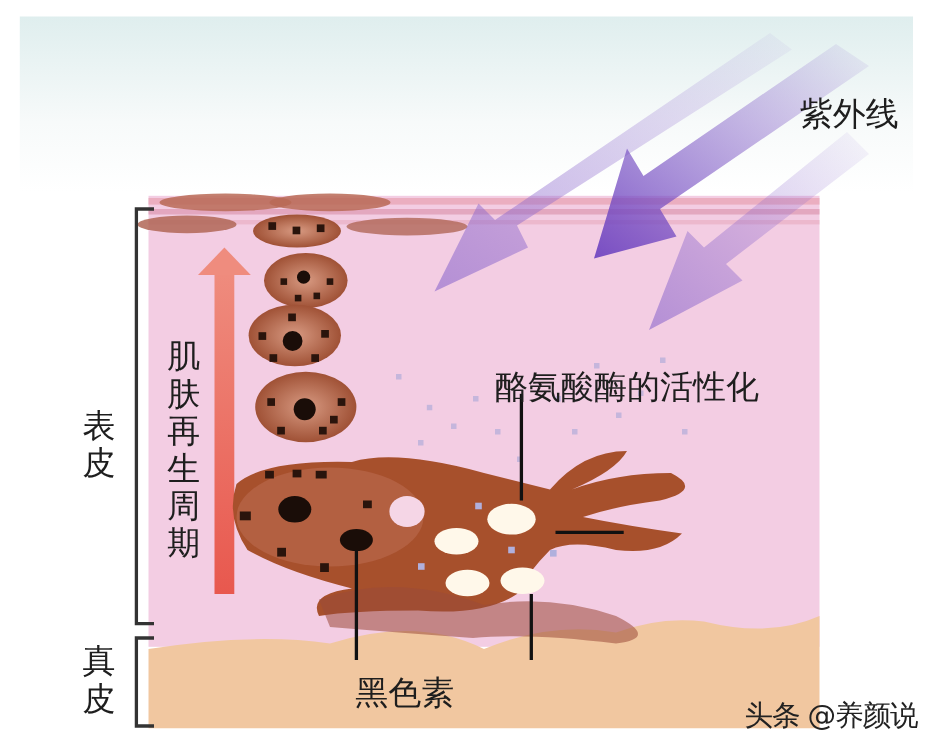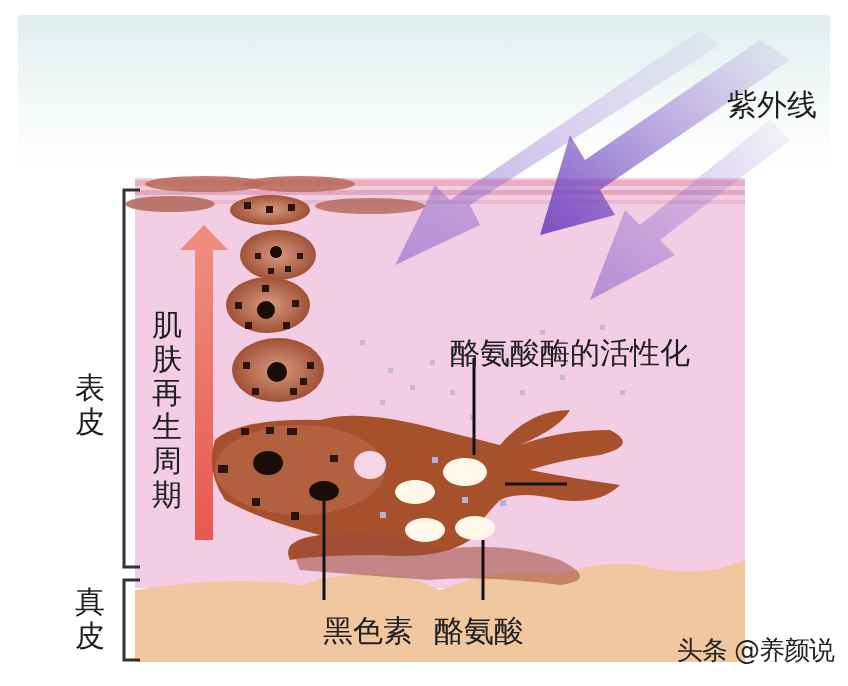--- a/index.html
+++ b/index.html
@@ -146,18 +146,17 @@
     <g stroke="#333" stroke-width="3" fill="none">
       <path d="M140 190 L124 190 L124 567 L140 567"></path>
       <path d="M140 580 L124 580 L124 660 L140 660"></path>
     </g>
   </svg>
 
   
   <div class="lbl" style="left:727px;top:90px;">紫外线</div>
   <div class="lbl" style="left:450px;top:322px;margin-top:16px;">酪氨酸酶的活性化</div>
   <div class="lbl" style="left:282px;top:616px;margin-left:41px;">黑色素</div>
-  <div class="lbl" style="left:434px;top:616px;">酪氨酸</div>
   <div class="vlbl" style="left:73px;top:371px;">表皮</div>
   <div class="vlbl" style="left:73px;top:585px;">真皮</div>
   <div class="vlbl" style="left:150px;top:308px;">肌肤再生周期</div>
   <div class="watermark">头条 @养颜说</div>
 </div>
 
 </body></html>

